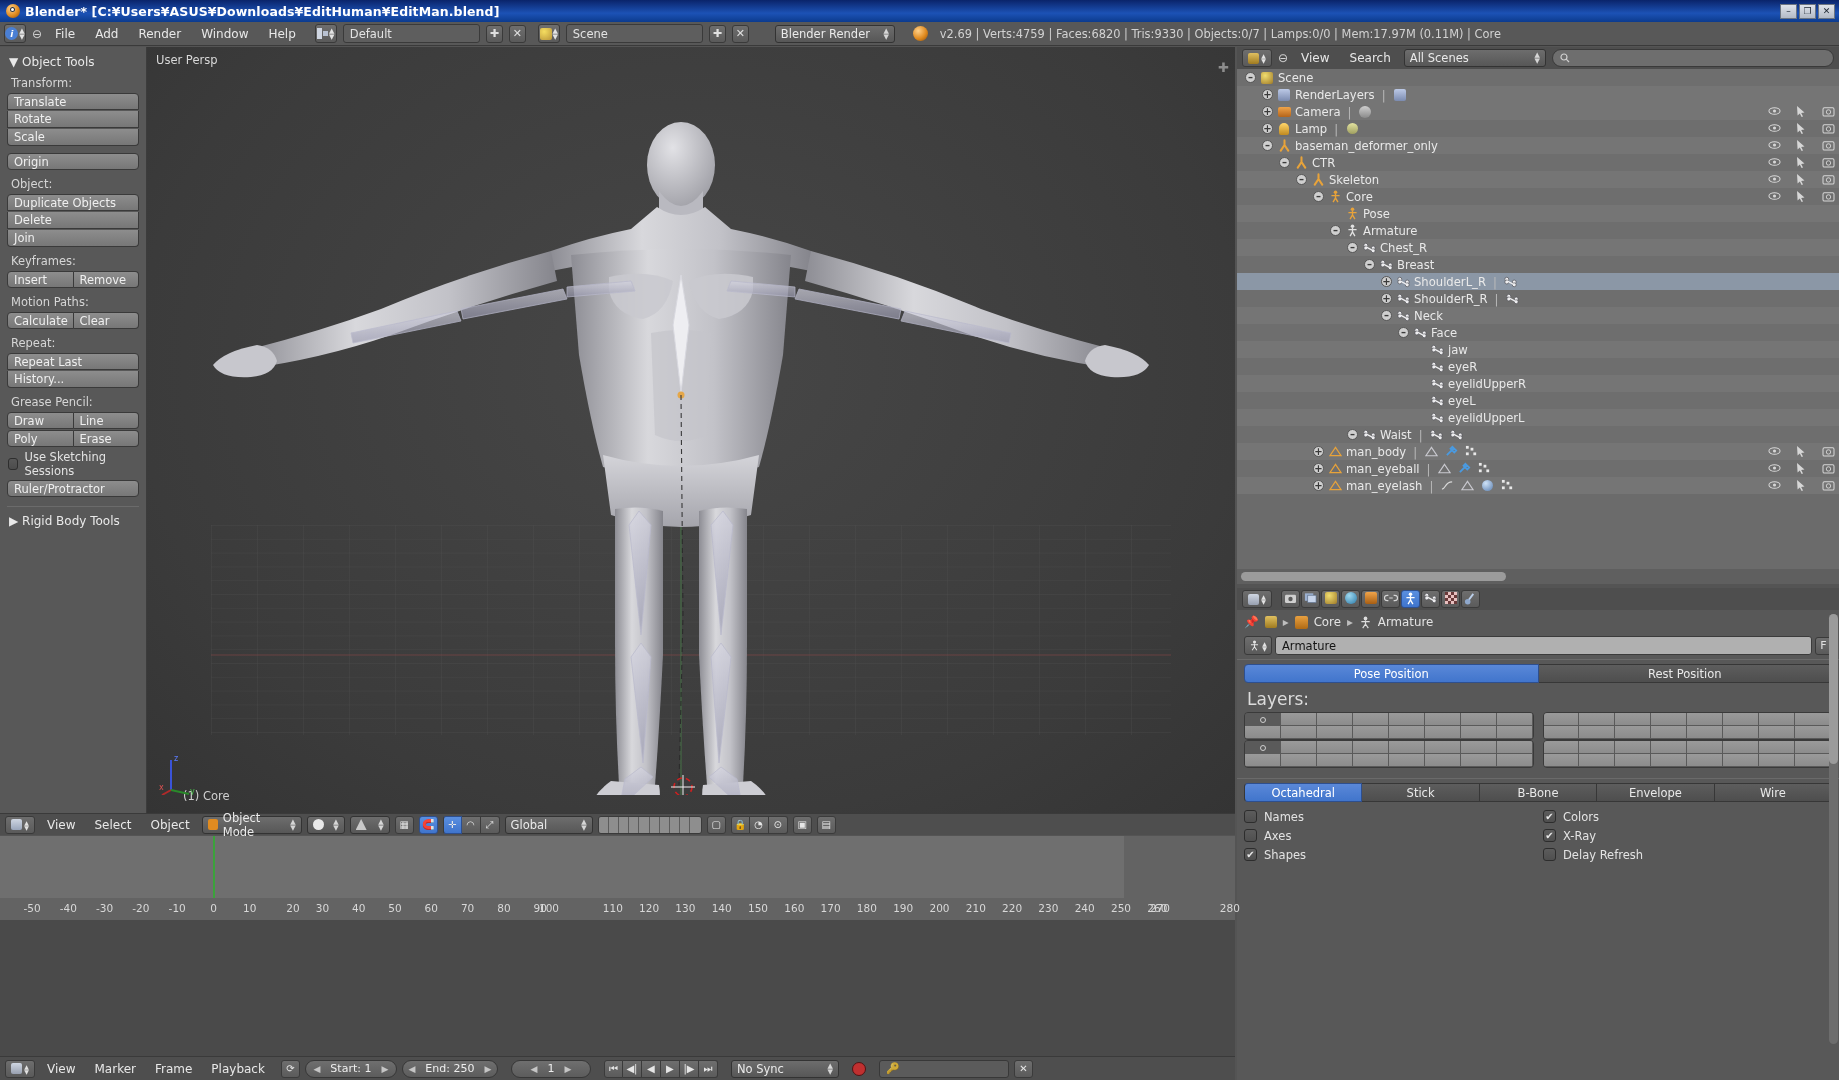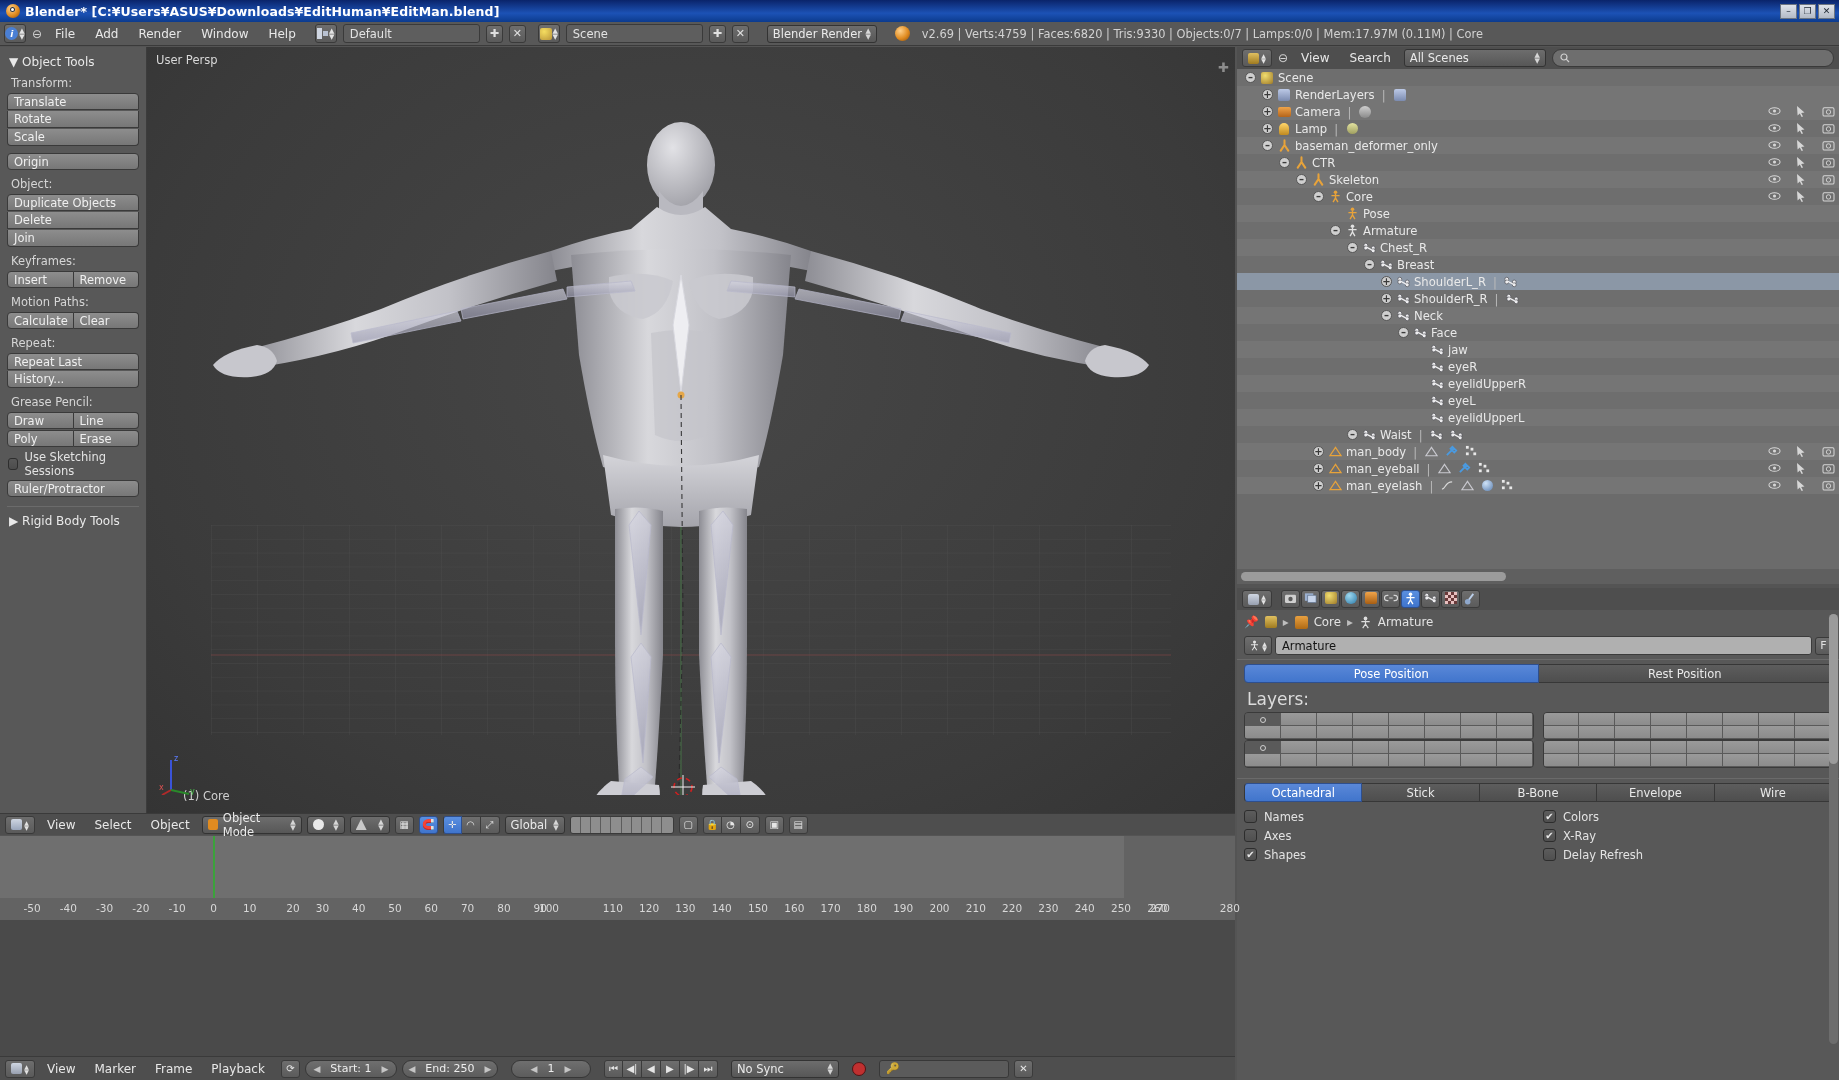--- a/index.html
+++ b/index.html
@@ -216,21 +216,21 @@
     <div class="pm">✕</div>
 
     <div class="mb-icon" style="margin-left:6px;">
       <div style="width:12px;height:12px;background:radial-gradient(circle at 35% 30%,#f5dd60,#b9953a);border-radius:2px;"></div>
       <div class="spin">▲<br>▼</div>
     </div>
     <div class="mb-field">Scene</div>
     <div class="pm">✚</div>
     <div class="pm">✕</div>
 
-    <div class="sel" style="width:110px;margin-left:12px;">
+    <div class="sel" style="width:120px;margin-left:20px;">
       <span>Blender Render</span>
       <span class="arrows">▲<br>▼</span>
     </div>
 
     <div style="width:15px;height:15px;border-radius:50%;margin-left:12px;background:radial-gradient(circle at 35% 32%,#ffd089,#e08b20 55%,#8a4a07);"></div>
     <div class="infotext" style="margin-left:6px;">v2.69 | Verts:4759 | Faces:6820 | Tris:9330 | Objects:0/7 | Lamps:0/0 | Mem:17.97M (0.11M) | Core</div>
   </div>
 
   <div class="view3d">
 
@@ -421,21 +421,21 @@
       <span style="width:11px;height:11px;display:inline-block;background:#c9c9c9;clip-path:polygon(50% 0,100% 100%,0 100%);"></span>
       <span class="arrows">▲<br>▼</span>
     </div>
     <div class="iconbtn">▦</div>
     <div class="iconbtn on">🧲</div>
     <div class="grp">
       <div class="iconbtn on">✛</div>
       <div class="iconbtn">◠</div>
       <div class="iconbtn">⤢</div>
     </div>
-    <div class="sel" style="width:60px;">
+    <div class="sel" style="width:88px;">
       <span>Global</span>
       <span class="arrows">▲<br>▼</span>
     </div>
     <div style="display:grid;grid-template-columns:repeat(10,1fr);grid-template-rows:8px 8px;width:104px;border:1px solid #3a3a3a;border-radius:3px;overflow:hidden;">
       <div style="background:#8e8e8e;border-right:1px solid #5c5c5c;"></div>
         <div style="background:#8e8e8e;border-right:1px solid #5c5c5c;"></div>
         <div style="background:#8e8e8e;border-right:1px solid #5c5c5c;"></div>
         <div style="background:#8e8e8e;border-right:1px solid #5c5c5c;"></div>
         <div style="background:#8e8e8e;border-right:1px solid #5c5c5c;"></div>
         <div style="background:#8e8e8e;border-right:1px solid #5c5c5c;"></div>

